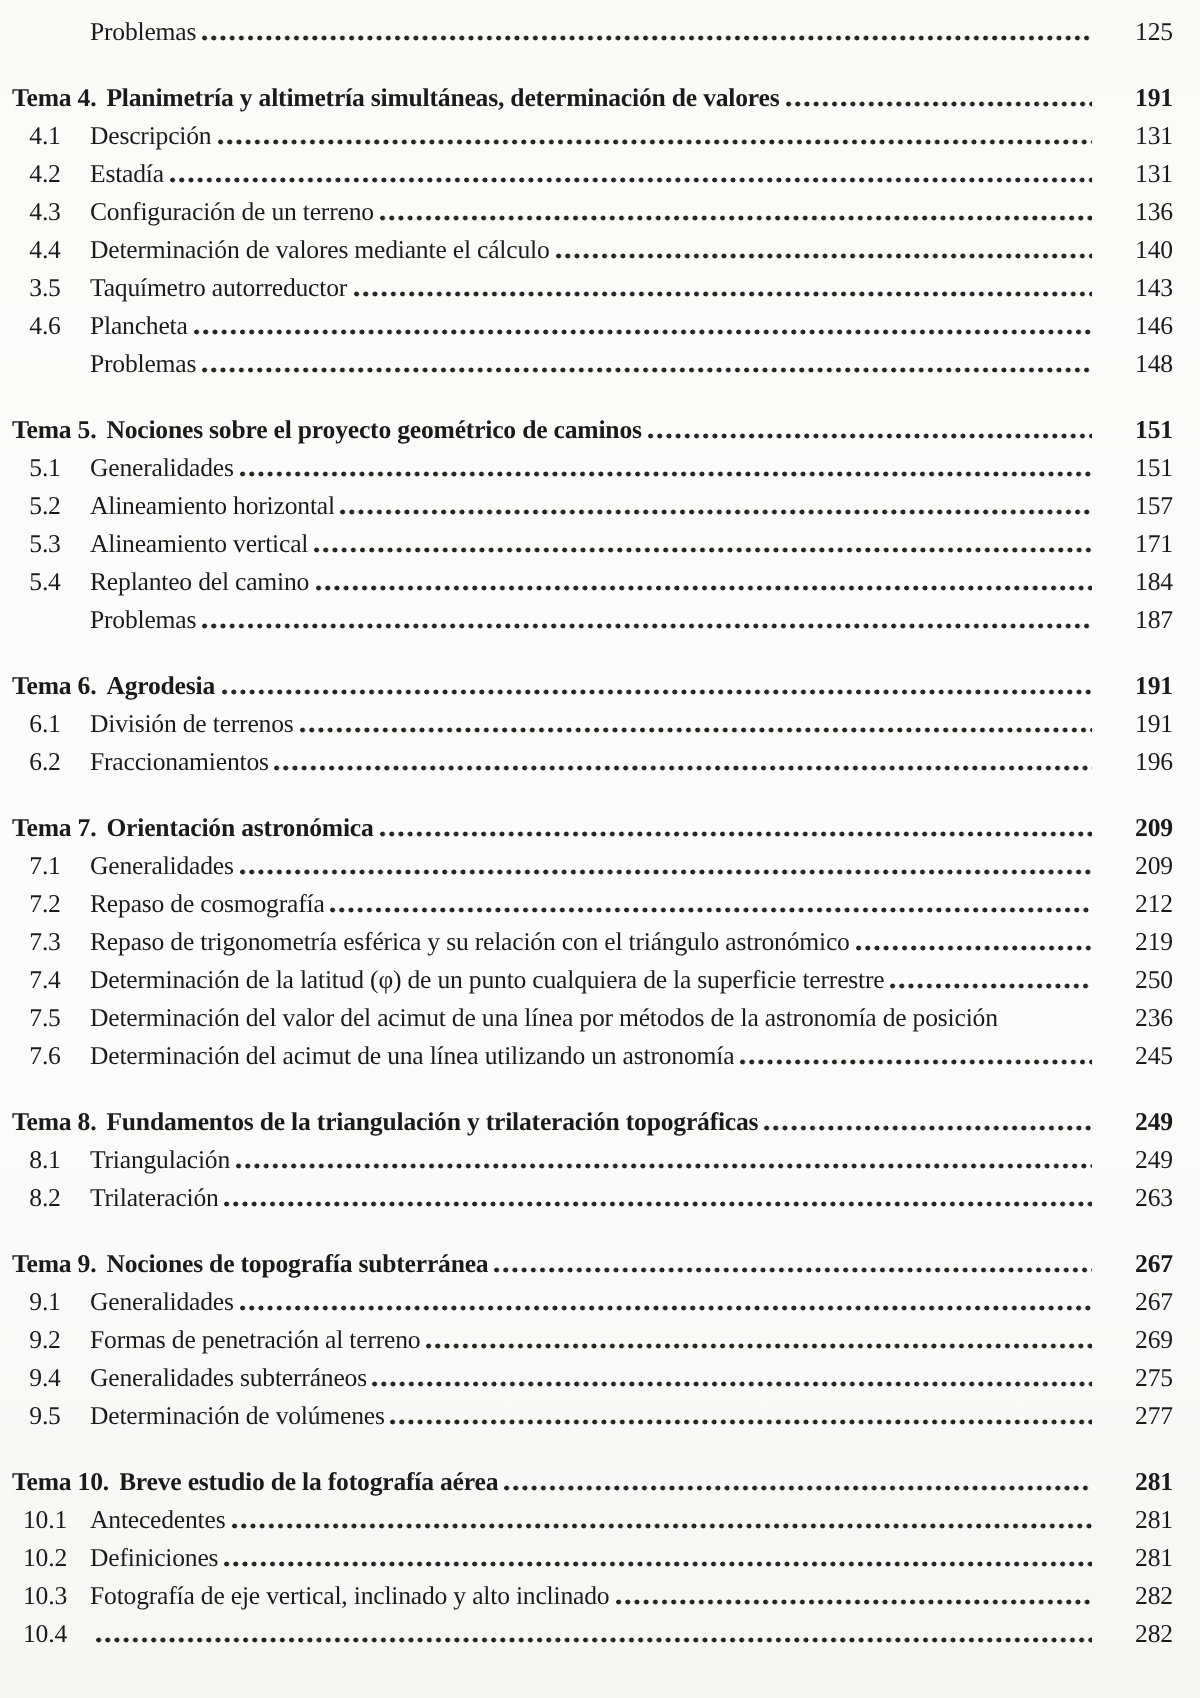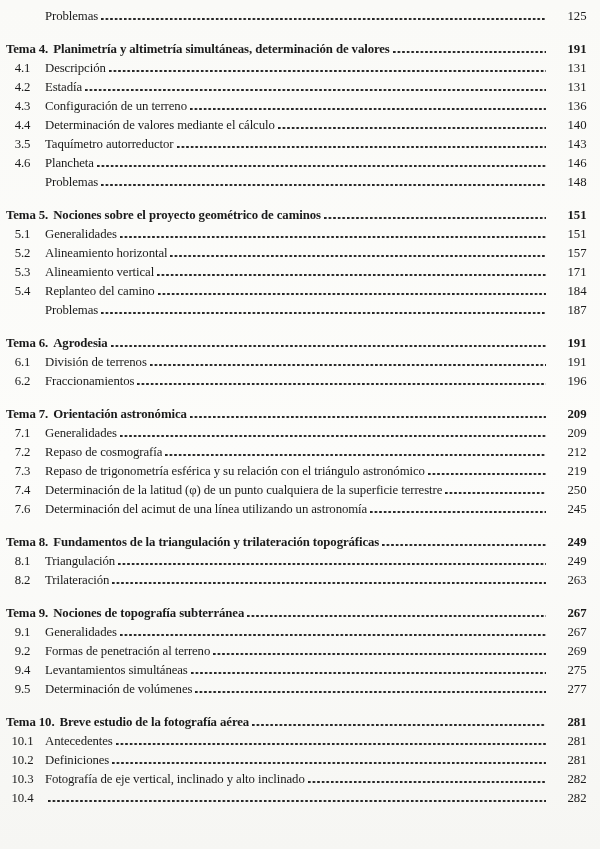--- a/index.html
+++ b/index.html
@@ -205,20 +205,26 @@
     <span class="title">Repaso de trigonometría esférica y su relación con el triángulo astronómico</span>
     <span class="leader"></span>
     <span class="page-num">219</span>
   </div>
       <div class="row section">
     <span class="num">7.4</span>
     <span class="title">Determinación de la latitud (φ) de un punto cualquiera de la superficie terrestre</span>
     <span class="leader"></span>
     <span class="page-num">250</span>
   </div>
+      <div class="row section no-leader">
+    <span class="num">7.5</span>
+    <span class="title">Determinación del valor del acimut de una línea por métodos de la astronomía de posición</span>
+    <span class="leader"></span>
+    <span class="page-num">236</span>
+  </div>
       <div class="row section">
     <span class="num">7.6</span>
     <span class="title">Determinación del acimut de una línea utilizando un astronomía</span>
     <span class="leader"></span>
     <span class="page-num">245</span>
   </div>
       <div class="row chapter">
     <span class="num">Tema 8.</span>
     <span class="title">Fundamentos de la triangulación y trilateración topográficas</span>
     <span class="leader"></span>
@@ -249,21 +255,21 @@
     <span class="page-num">267</span>
   </div>
       <div class="row section">
     <span class="num">9.2</span>
     <span class="title">Formas de penetración al terreno</span>
     <span class="leader"></span>
     <span class="page-num">269</span>
   </div>
       <div class="row section">
     <span class="num">9.4</span>
-    <span class="title">Levantamientos simultáneas</span>
+    <span class="title">Generalidades subterráneos</span>
     <span class="leader"></span>
     <span class="page-num">275</span>
   </div>
       <div class="row section">
     <span class="num">9.5</span>
     <span class="title">Determinación de volúmenes</span>
     <span class="leader"></span>
     <span class="page-num">277</span>
   </div>
       <div class="row chapter">

